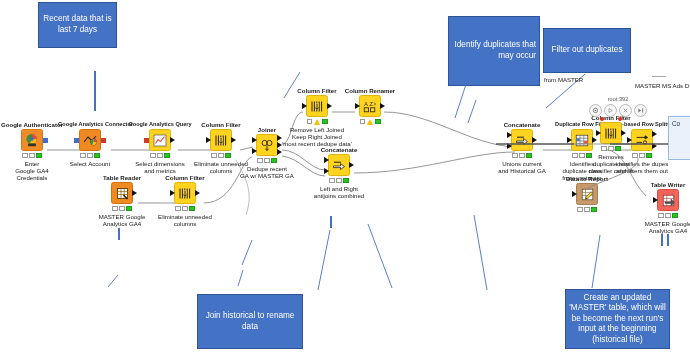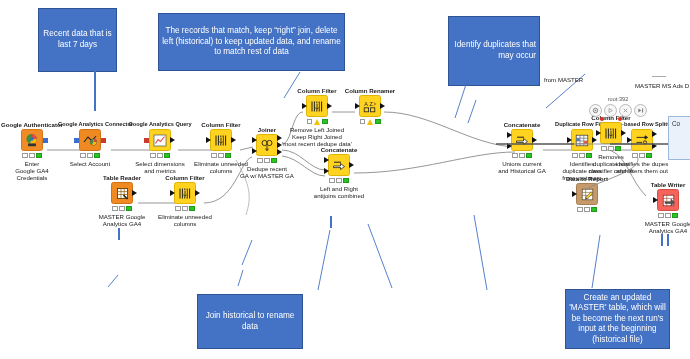--- a/index.html
+++ b/index.html
@@ -101,33 +101,33 @@
     </g>
   </svg>
 
   <svg id="wires2" style="position:absolute;left:0;top:0;width:690px;height:359px;pointer-events:none;" viewBox="0 0 690 359" xmlns="http://www.w3.org/2000/svg">
     <g fill="none" stroke="#8a8a8a" stroke-width="0.9">
 
       <path d="M236,160 C250,185 252,196 246,215" stroke="#b5b5b5"></path>
     </g>
   </svg>
 
-  <div class="anno" style="left:38px;top:8px;width:79px;height:64px;">
+  <div class="anno" style="left:38px;top:2px;width:79px;height:46px;">
     <span>Recent data that is last 7 days</span>
   </div>
   <div class="tickmark" style="left:94px;top:71px;height:40px;"></div>
 
-  <div class="anno" style="left:158px;top:13px;width:187px;height:58px;">
-    <span>The records that match, keep “right” join, delete left (historical) to keep updated data, and rename to match rest of data</span>
-  </div>
 
   <div class="anno" style="left:448px;top:16px;width:92px;height:70px;text-align:right;">
     <span>Identify duplicates that may occur</span>
   </div>
 
+  <div class="anno" style="left:543px;top:28px;width:88px;height:45px;">
+    <span>Filter out duplicates</span>
+  </div>
 
   <svg style="position:absolute;left:0;top:0;width:690px;height:359px;pointer-events:none;" viewBox="0 0 690 359" xmlns="http://www.w3.org/2000/svg">
     <g stroke="#4472c4" stroke-width="0.9" fill="none">
       <path d="M300,72 L284,98"></path>
       <path d="M470,72 L455,118"></path>
       <path d="M585,74 L546,108"></path>
       <path d="M468,123 L476,100"></path>
 
       <path d="M108,287 L118,275"></path>
       <path d="M238,286 L243,270"></path>

